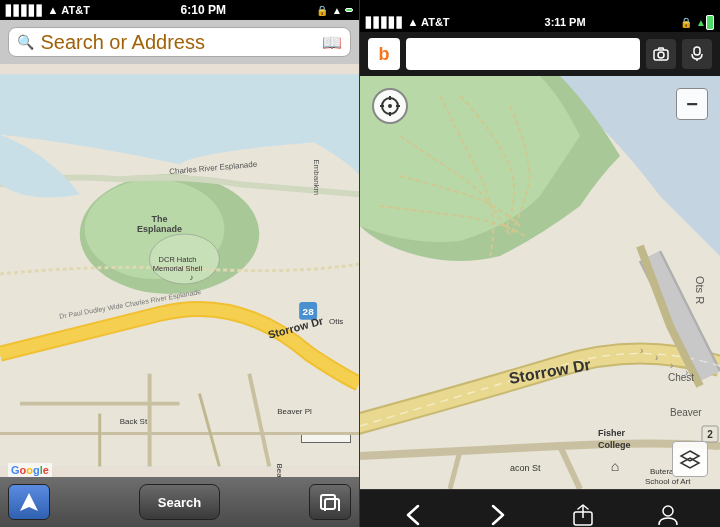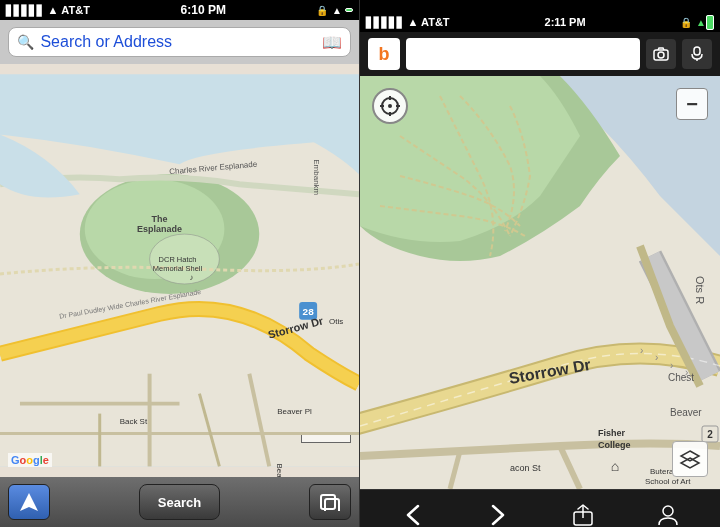--- a/index.html
+++ b/index.html
@@ -55,22 +55,22 @@
       display: flex;
       align-items: center;
       padding: 0 8px;
       gap: 6px;
     }
     .search-input-left .search-icon-left {
       color: #8e8e93;
       font-size: 14px;
     }
     .search-input-left .placeholder-text {
-      color: #1d4ed8;
-      font-size: 16px;
+      color: #a16207;
+      font-size: 20px;
       flex: 1;
     }
     .search-input-left .book-icon {
       color: #5a87d0;
       font-size: 16px;
     }
 
     .map-left {
       flex: 1;
       position: relative;
@@ -243,21 +243,21 @@
       font-size: 20px;
       font-weight: bold;
       color: #333;
       cursor: pointer;
       z-index: 10;
     }
 
     
     .google-logo {
       position: absolute;
-      bottom: 10px;
+      bottom: 0;
       left: 8px;
       font-size: 11px;
       font-weight: bold;
       color: #555;
       background: rgba(255,255,255,0.7);
       padding: 1px 3px;
       border-radius: 0;
     }
 
     .layers-btn {
@@ -410,21 +410,21 @@
 </div>
 
 <div class="phone-right">
 
   <div class="status-bar-right">
     <div class="left-status">
       <span style="font-size:10px;">▋▋▋▋▋</span>
       <span style="font-size:11px;">▲</span>
       <span>AT&amp;T</span>
     </div>
-    <div class="center-time">2:11 PM</div>
+    <div class="center-time">3:11 PM</div>
     <div class="right-status">
       <span style="font-size:10px;">🔒</span>
       <span style="font-size:10px; color:#4cd964;">▲</span>
       <span style="font-size:10px; border:1px solid #fff; padding:1px 3px; border-radius:2px; background:#4cd964;">  </span>
     </div>
   </div>
 
   <div class="search-bar-right">
     <div class="bing-logo">b</div>
     <input class="search-input-right" type="text" style="">

